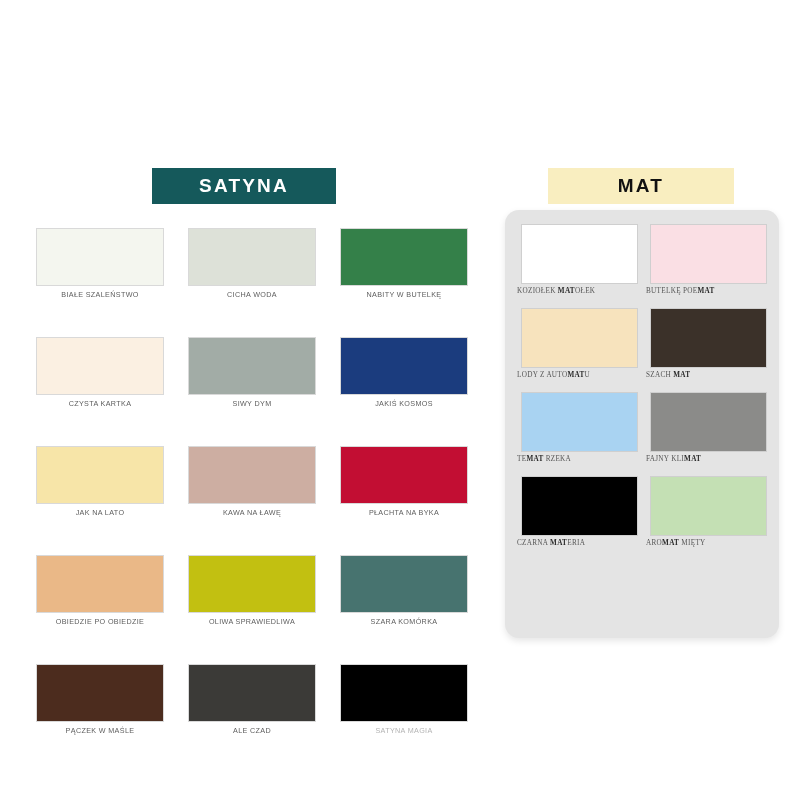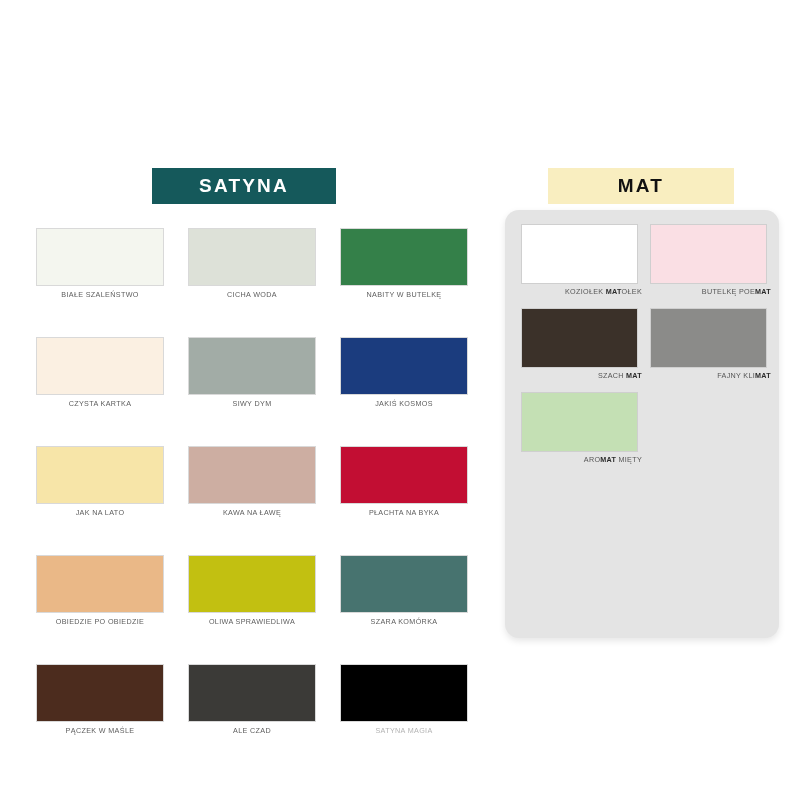--- a/index.html
+++ b/index.html
@@ -68,25 +68,26 @@
     row-gap:0px;
   }
   .mat-cell{width:117px;height:84px;position:relative;}
   .mat-chip{
     width:117px;height:60px;
     box-sizing:border-box;
     border:1px solid #cfcfcf;
   }
   .mat-label{
     position:absolute;left:-4px;top:63px;width:125px;
-    text-align:right;
+    text-align:left;
     font-size:7.2px;
     letter-spacing:.3px;
     color:#555555;
     white-space:nowrap;
+    font-family:Liberation Serif, serif;
   }
   .mat-label b{font-weight:bold;color:#2b2b2b;}
 </style>
 </head>
 <body>
 
 <div class="stage">
 
   <div class="panel-header" id="satyna-header">
     <span>SATYNA</span>
@@ -164,26 +165,38 @@
   <div id="mat-grid">
       <div class="mat-cell">
         <div class="mat-chip" style="background: rgb(255, 255, 255);"></div>
         <div class="mat-label"><span>KOZIOŁEK </span><b>MAT</b><span>OŁEK</span></div>
       </div>
       <div class="mat-cell">
         <div class="mat-chip" style="background: rgb(250, 223, 228);"></div>
         <div class="mat-label"><span>BUTELKĘ POE</span><b>MAT</b><span></span></div>
       </div>
       <div class="mat-cell">
+        <div class="mat-chip" style="background: rgb(247, 227, 189);"></div>
+        <div class="mat-label"><span>LODY Z AUTO</span><b>MAT</b><span>U</span></div>
+      </div>
+      <div class="mat-cell">
         <div class="mat-chip" style="background: rgb(59, 49, 41);"></div>
         <div class="mat-label"><span>SZACH </span><b>MAT</b><span></span></div>
       </div>
       <div class="mat-cell">
+        <div class="mat-chip" style="background: rgb(169, 211, 242);"></div>
+        <div class="mat-label"><span>TE</span><b>MAT</b><span> RZEKA</span></div>
+      </div>
+      <div class="mat-cell">
         <div class="mat-chip" style="background: rgb(139, 139, 137);"></div>
         <div class="mat-label"><span>FAJNY KLI</span><b>MAT</b><span></span></div>
       </div>
       <div class="mat-cell">
+        <div class="mat-chip" style="background: rgb(0, 0, 0);"></div>
+        <div class="mat-label"><span>CZARNA </span><b>MAT</b><span>ERIA</span></div>
+      </div>
+      <div class="mat-cell">
         <div class="mat-chip" style="background: rgb(196, 224, 180);"></div>
         <div class="mat-label"><span>ARO</span><b>MAT</b><span> MIĘTY</span></div>
       </div>
     </div>
 
 </div>
 
 </body></html>

